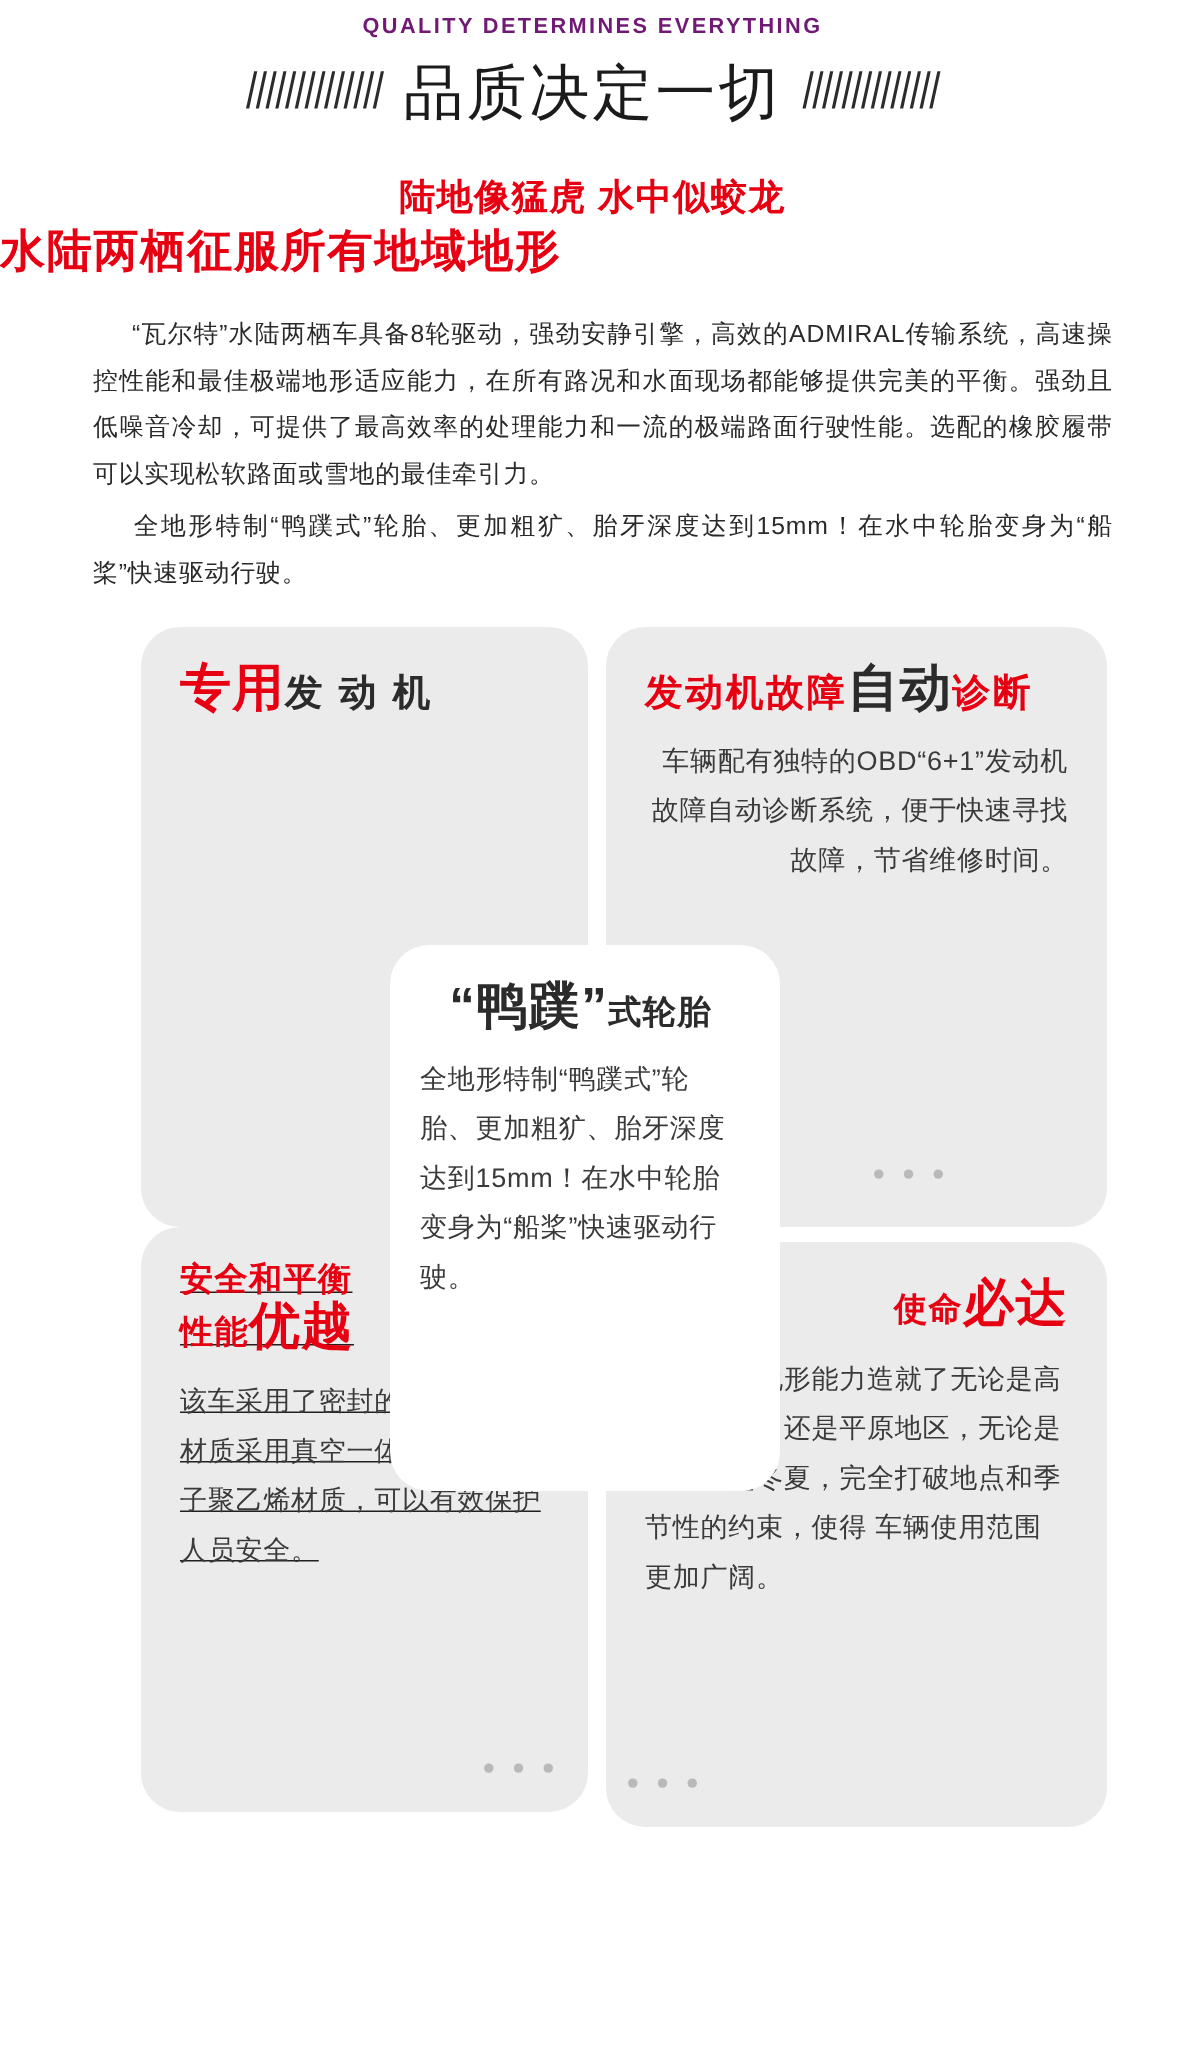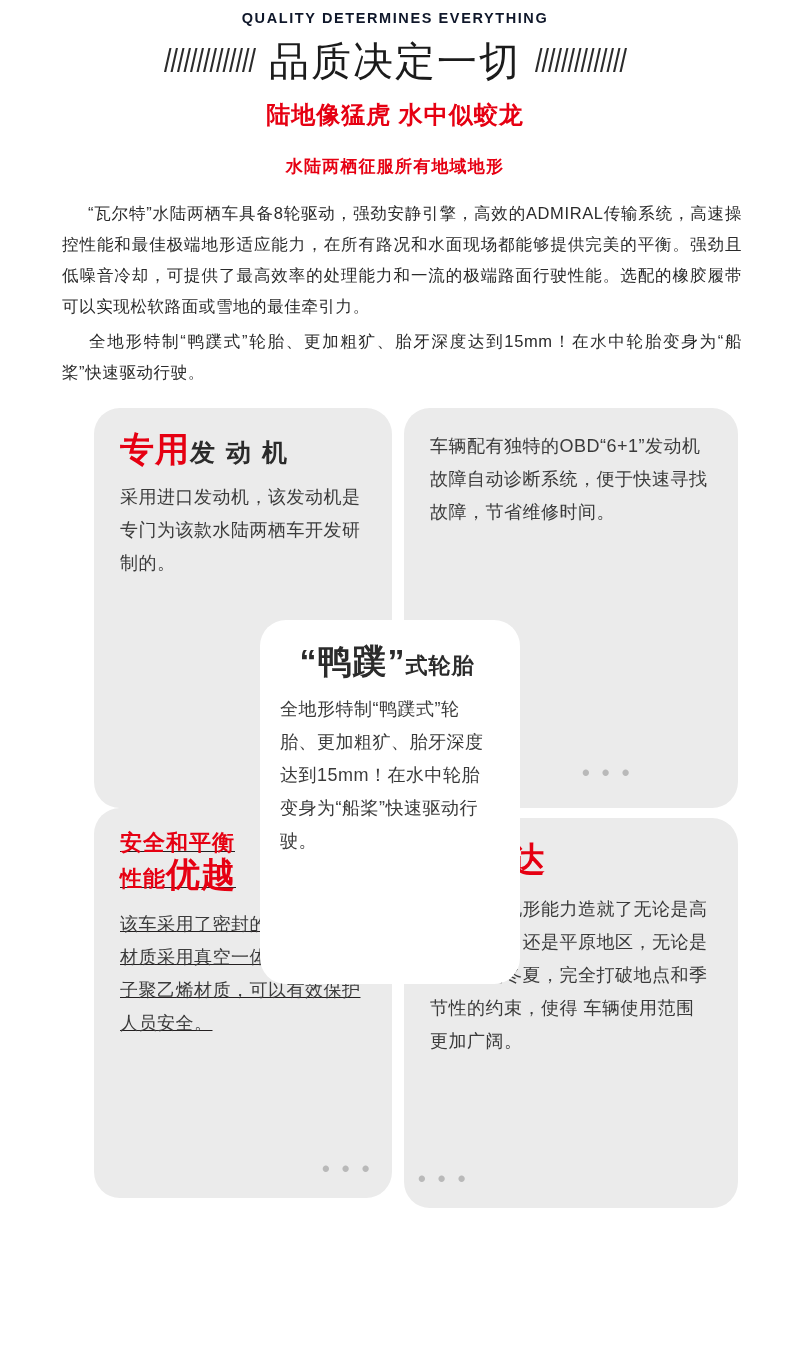--- a/index.html
+++ b/index.html
@@ -14,21 +14,21 @@
   }
 
   .page { position: relative; width: 790px; height: 1367px; }
 
   
   .eyebrow {
     text-align: center;
     font-size: 14.5px;
     letter-spacing: 1.6px;
     font-weight: 700;
-    color: #0f172a;
+    color: #701a75;
     padding-top: 10px;
   }
   .title-row {
     display: flex;
     align-items: center;
     justify-content: center;
     gap: 14px;
     margin-top: 8px;
   }
   .slashes {
@@ -46,29 +46,28 @@
     color: #1b1b1b;
     white-space: nowrap;
   }
 
   .sub-red-1 {
     text-align: center;
     color: #e60012;
     font-size: 24px;
     font-weight: 700;
     letter-spacing: 1px;
-    margin-top: 10px;
+    margin-top: 26px;
   }
   .sub-red-2 {
-    text-align: center;
     color: #e60012;
-    font-size: 17px;
+    font-size: 30px;
     font-weight: 700;
     letter-spacing: 1.2px;
-    margin-top: 24px;
+    margin-top: 0;
   }
 
   
   .intro {
     margin: 20px 48px 0 62px;
     font-size: 16.5px;
     line-height: 31px;
     color: #2a2a2a;
     letter-spacing: 0.6px;
     text-align: justify;
@@ -122,21 +121,21 @@
   }
   .dots-pos { position: absolute; }
 
   
   #card-engine     { left: 52px;  top: 0;    width: 298px; height: 400px; }
   #card-diagnose   { left: 362px; top: 0;    width: 334px; height: 400px; }
   #card-safety     { left: 52px;  top: 400px; width: 298px; height: 390px; text-decoration: underline; }
   #card-reach      { left: 362px; top: 410px; width: 334px; height: 390px; }
   #card-tire       { left: 218px; top: 212px; width: 260px; height: 364px; padding-left: 20px; }
 
-  .ta-right { }
+  .ta-right { text-align: right; }
   .ta-center { text-align: center; }
 </style>
 </head>
 <body>
 
 <div class="page">
 
   <div class="eyebrow">QUALITY DETERMINES EVERYTHING</div>
 
   <div class="title-row">
@@ -152,25 +151,27 @@
     <p><span class="indent"></span><span>“瓦尔特”水陆两栖车具备8轮驱动，强劲安静引擎，高效的ADMIRAL传输系统，高速操控性能和最佳极端地形适应能力，在所有路况和水面现场都能够提供完美的平衡。强劲且低噪音冷却，可提供了最高效率的处理能力和一流的极端路面行驶性能。选配的橡胶履带可以实现松软路面或雪地的最佳牵引力。</span></p>
     <p><span class="indent"></span><span>全地形特制“鸭蹼式”轮胎、更加粗犷、胎牙深度达到15mm！在水中轮胎变身为“船桨”快速驱动行驶。</span></p>
   </div>
 
   <div class="grid">
 
     <div class="card" id="card-engine">
       <div class="card-title">
         <span class="big t-red">专用</span><span class="mid t-dark">发 动 机</span>
       </div>
-      <div class="card-body">采用进口发动机，该发动机是专门为该款水陆两栖车开发研制的。</div>
       <div class="dots dots-pos" style="left:230px; bottom:24px;">• • •</div>
     </div>
 
     <div class="card" id="card-diagnose">
+      <div class="card-title">
+        <span class="mid t-red">发动机故障</span><span class="big t-dark">自动</span><span class="mid t-red">诊断</span>
+      </div>
       <div class="card-body ta-right">车辆配有独特的OBD“6+1”发动机故障自动诊断系统，便于快速寻找故障，节省维修时间。</div>
       <div class="dots dots-pos" style="left:178px; bottom:24px;">• • •</div>
     </div>
 
     <div class="card" id="card-safety">
       <div class="card-title">
         <div><span class="sm t-red">安全和平衡</span></div>
         <div><span class="sm t-red">性能</span><span class="big t-red">优越</span></div>
       </div>
       <div class="card-body" style="margin-top:14px;">该车采用了密封的车体，车体材质采用真空一体成型的高分子聚乙烯材质，可以有效保护人员安全。</div>

